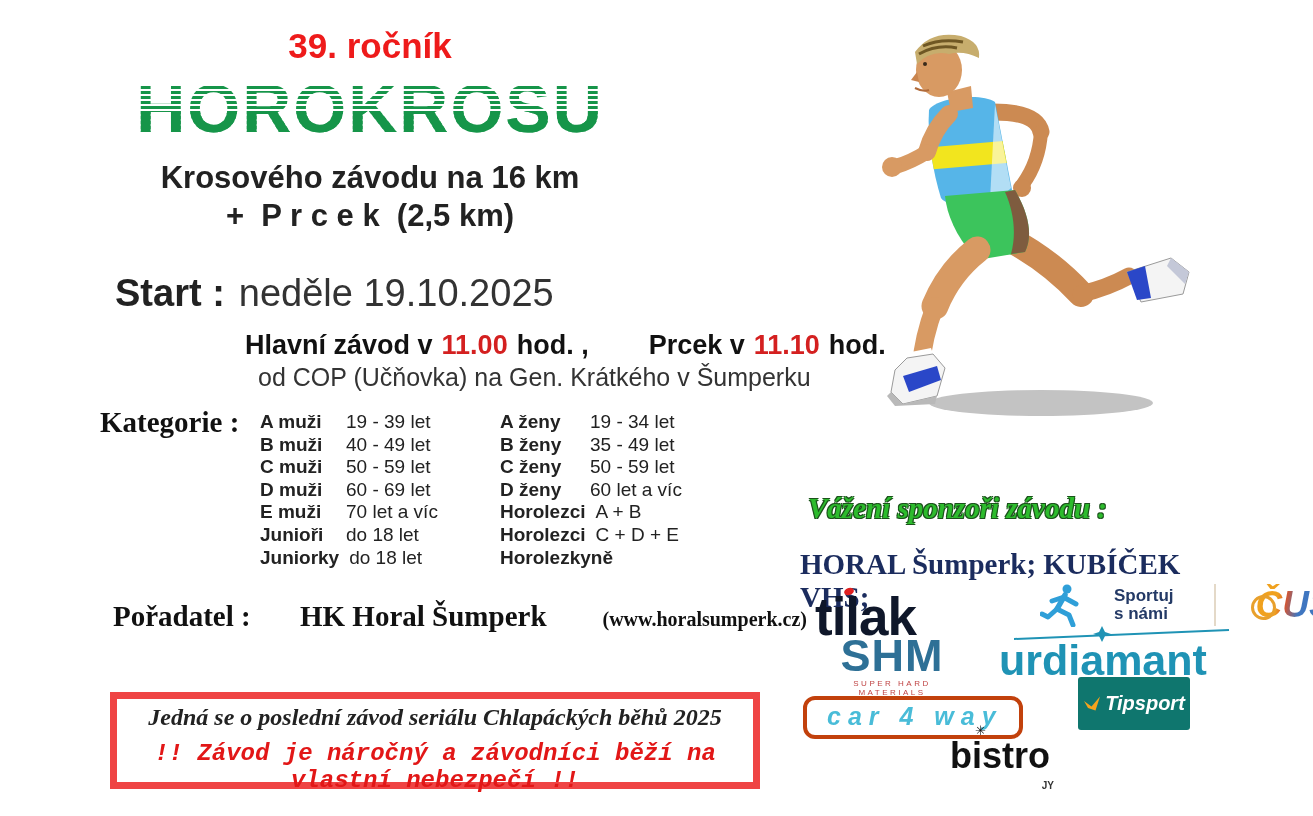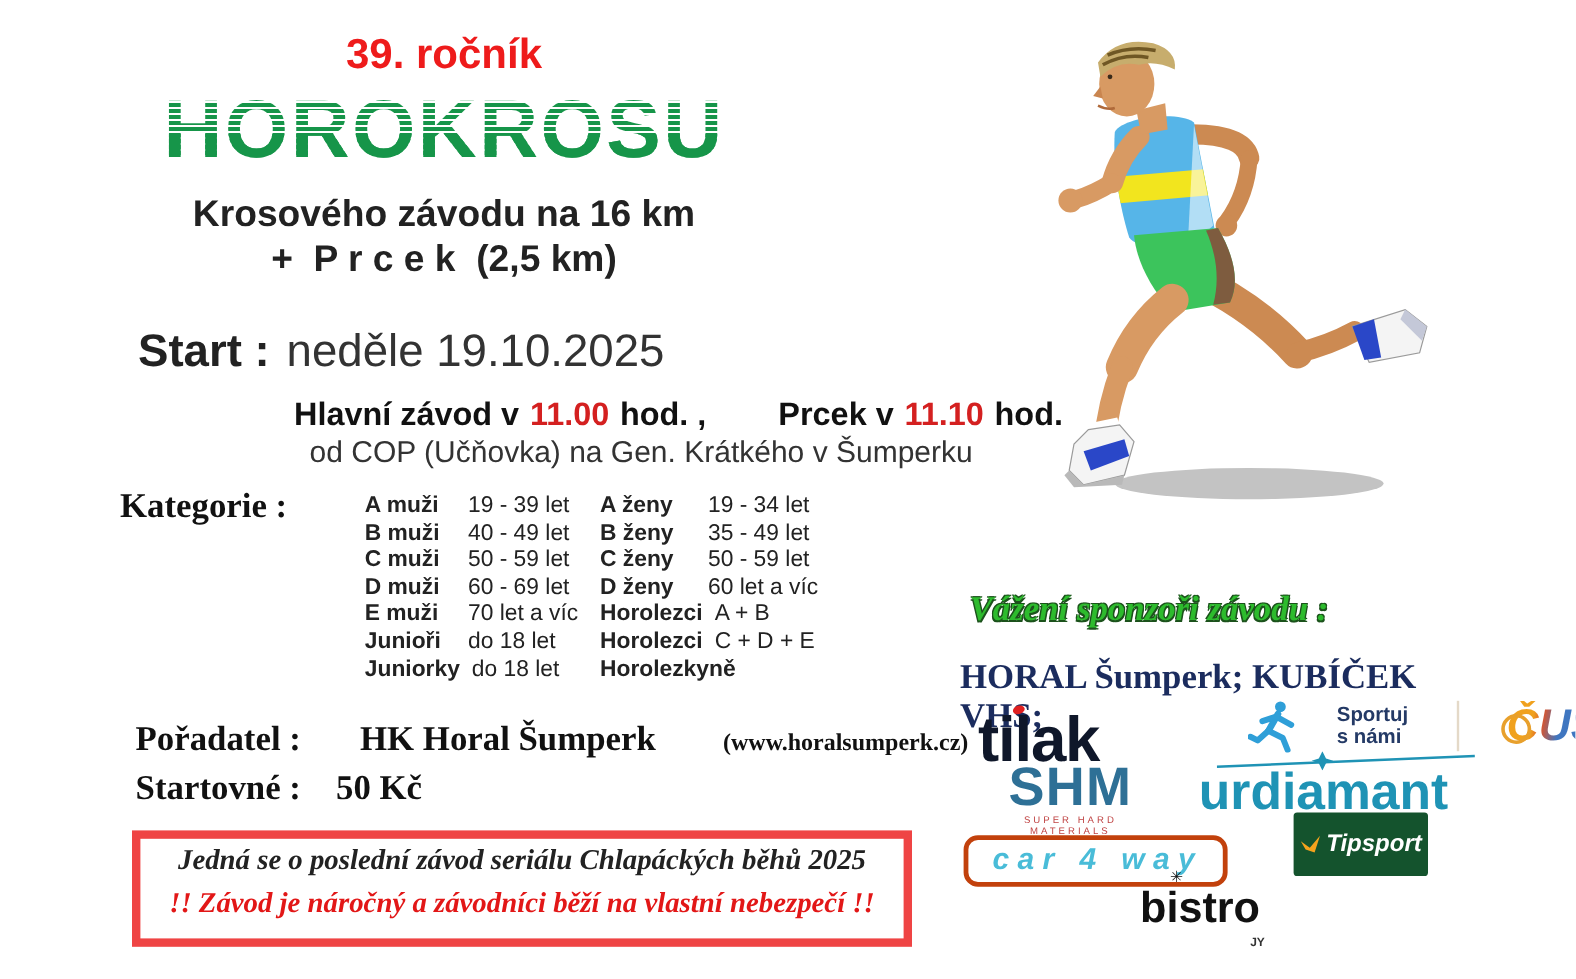--- a/index.html
+++ b/index.html
@@ -30,42 +30,42 @@
   .times-line{position:absolute;top:330px;left:245px;display:flex;gap:9px;align-items:baseline;
               font-size:27px;font-weight:800;color:#111;text-align:right;}
   .times-line .red{color:#d42020;}
   .times-gap{display:inline-block;width:42px;}
   .location{position:absolute;top:363px;left:258px;font-size:25px;font-weight:400;color:#333;}
 
   
   .kat-label{position:absolute;top:406px;left:100px;font-family:"Liberation Serif",serif;
              font-size:29px;font-weight:700;color:#111;}
   .cat-col{position:absolute;top:411px;font-size:19px;line-height:22.6px;color:#222;}
-  .cat-left{left:260px;margin-left:44px;}
+  .cat-left{left:260px;}
   .cat-right{left:500px;}
   .cat-row{display:flex;}
   .cat-name{font-weight:700;min-width:76px;margin-right:10px;}
   .cat-right .cat-name{min-width:80px;}
   .cat-range{font-weight:400;}
 
   
   .org-row{position:absolute;left:113px;display:flex;align-items:baseline;
            font-family:"Liberation Serif",serif;font-weight:700;color:#111;}
   .row-organizer{top:600px;gap:20px;}
   .row-fee{top:641px;}
   .org-label{font-size:29px;min-width:167px;}
   .org-name{font-size:29px;}
   .org-web{font-size:20px;margin-left:36px;}
 
   
   .notice-box{position:absolute;top:692px;left:110px;width:636px;height:78px;
               border:7px solid #ef4444;text-align:center;padding-top:5px;box-sizing:content-box;}
   .notice1{font-family:"Liberation Serif",serif;font-style:italic;font-weight:700;
            font-size:24px;color:#222;}
-  .notice2{font-family:Liberation Serif, serif;font-style:italic;font-weight:700;
+  .notice2{font-family:Liberation Mono, monospace;font-style:italic;font-weight:700;
            font-size:24px;color:#e21717;margin-top:9px;text-align:center;}
 
   
   .runner{position:absolute;left:845px;top:0px;width:410px;height:440px;}
 
   
   .sp-heading{position:absolute;top:492px;left:808px;font-family:"Liberation Serif",serif;
               font-style:italic;font-weight:700;font-size:29px;color:#2dbb2d;
               text-shadow:1px 1px 0 #1c521c,-1px 1px 0 #1c521c,1px -1px 0 #1c521c,-1px -1px 0 #1c521c;}
   .sp-main{position:absolute;top:548px;left:800px;width:450px;font-family:"Liberation Serif",serif;
@@ -92,21 +92,21 @@
   .shm-tag{font-size:8px;letter-spacing:2.5px;color:#c04545;margin-top:1px;}
 
   .logo-urdiamant{position:absolute;top:636px;left:985px;font-size:43px;font-weight:800;
                   color:#1f93b5;letter-spacing:0;margin-left:14px;}
   .urd-spark{position:absolute;top:-10px;left:15px;}
 
   .logo-car4way{position:absolute;top:696px;left:803px;border:4px solid #c2410c;border-radius:12px;
                 padding:2px 16px 4px 20px;}
   .car4way-text{font-size:25px;font-style:italic;font-weight:900;color:#49bcd8;letter-spacing:7px;}
 
-  .logo-tipsport{position:absolute;top:677px;left:1078px;width:112px;height:53px;background:#14532d;
+  .logo-tipsport{position:absolute;top:677px;left:1078px;width:112px;height:53px;background:#0f766e;
                  border-radius:3px;display:flex;align-items:center;justify-content:center;}
   .tipsport-text{font-size:20px;font-style:italic;font-weight:800;color:#ffffff;margin-left:3px;}
 
   .logo-bistro{position:absolute;top:735px;left:950px;font-size:36px;font-weight:800;color:#111;}
   .bistro-flower{position:absolute;left:25px;top:-12px;font-size:13px;font-weight:400;color:#111;}
   .bistro-mark{position:absolute;right:-4px;bottom:-14px;font-size:10px;font-weight:700;color:#333;}
 </style>
 </head>
 <body>
 
@@ -191,24 +191,20 @@
     <div class="cat-row">
         <span class="cat-name">Horolezkyně</span>
         <span class="cat-range"></span>
       </div>
   </div>
 
   <div class="org-row row-organizer">
     <span class="org-label">Pořadatel :</span>
     <span class="org-name">HK Horal Šumperk</span>
     <span class="org-web">(www.horalsumperk.cz)</span>
-  </div>
-  <div class="org-row row-fee">
-    <span class="org-label">Startovné :</span>
-    <span class="org-name">50 Kč</span>
   </div>
 
   <div class="notice-box">
     <div class="notice1">Jedná se o poslední závod seriálu Chlapáckých běhů 2025</div>
     <div class="notice2">!! Závod je náročný a závodníci běží na vlastní nebezpečí !!</div>
   </div>
 
   <svg class="runner" viewBox="0 0 410 440" xmlns="http://www.w3.org/2000/svg">
     <ellipse cx="196" cy="403" rx="112" ry="13" fill="#c3c3c3"></ellipse>
 

